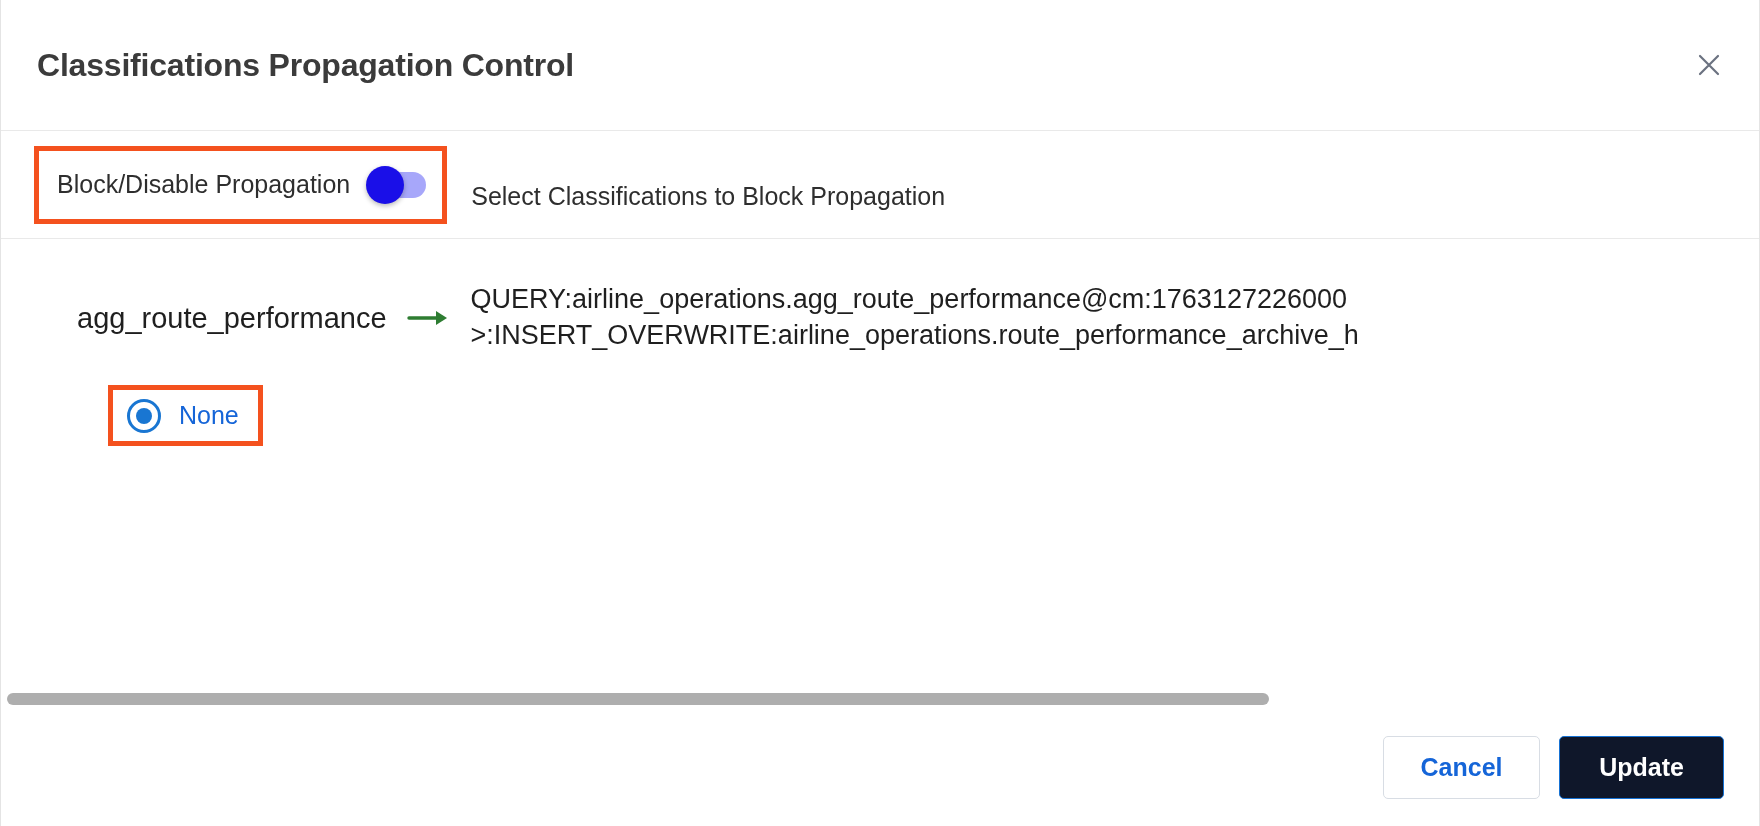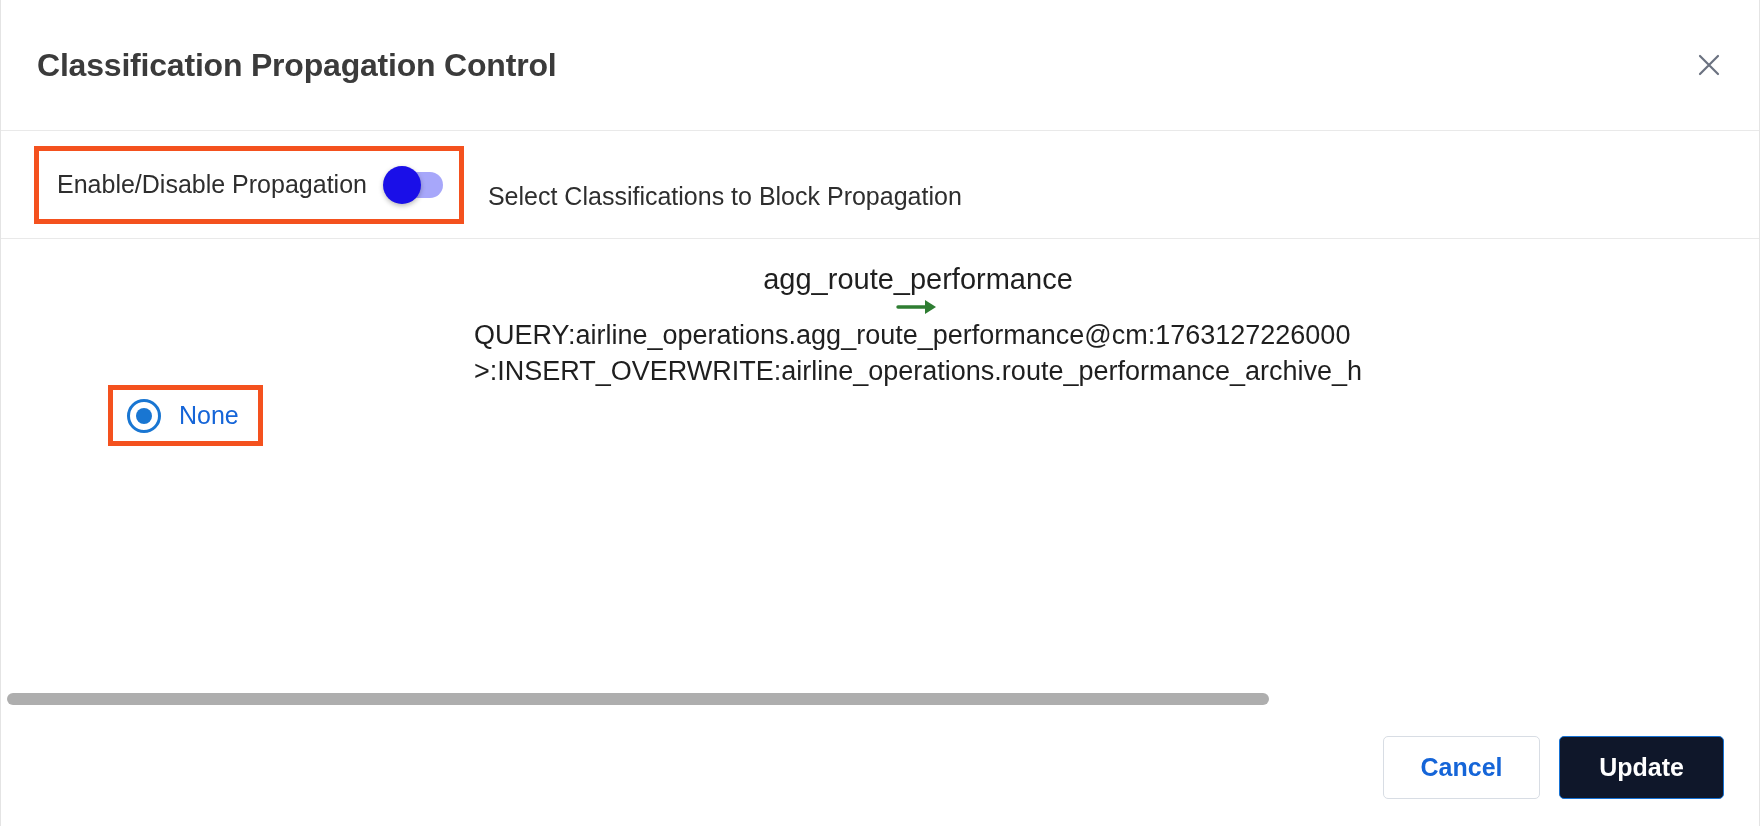--- a/index.html
+++ b/index.html
@@ -124,21 +124,20 @@
     overflow: hidden;
     padding-top: 24px;
     box-sizing: border-box;
   }
 
   .lineage-row {
     display: flex;
     align-items: center;
     padding-left: 76px;
     height: 110px;
-    flex-direction: column;
   }
   .src-name {
     font-size: 29px;
     color: #1f1f1f;
     white-space: nowrap;
   }
   .arrow-green {
     margin: 0 20px;
     color: #2e7d32;
     display: flex;
@@ -269,31 +268,31 @@
     color: #ffffff;
     border: 1px solid #1672d4;
   }
 </style>
 </head>
 <body>
 
 <div class="modal">
 
   <div class="modal-header">
-    <div class="modal-title">Classification Propagation Control</div>
+    <div class="modal-title">Classifications Propagation Control</div>
     <div class="close-btn">
       <svg width="28" height="28" viewBox="0 0 28 28" aria-hidden="true">
         <path d="M5 5 L23 23 M23 5 L5 23" stroke="#6b7280" stroke-width="2.2" stroke-linecap="round" fill="none"></path>
       </svg>
     </div>
   </div>
 
   <div class="toggle-row">
     <div class="toggle-group hl-box">
-      <span class="toggle-label">Enable/Disable Propagation</span>
+      <span class="toggle-label">Block/Disable Propagation</span>
       <span class="switch">
         <span class="knob"></span>
       </span>
     </div>
     <span class="block-label">Select Classifications to Block Propagation</span>
   </div>
 
   <div class="modal-body">
 
     <div class="lineage-row">

